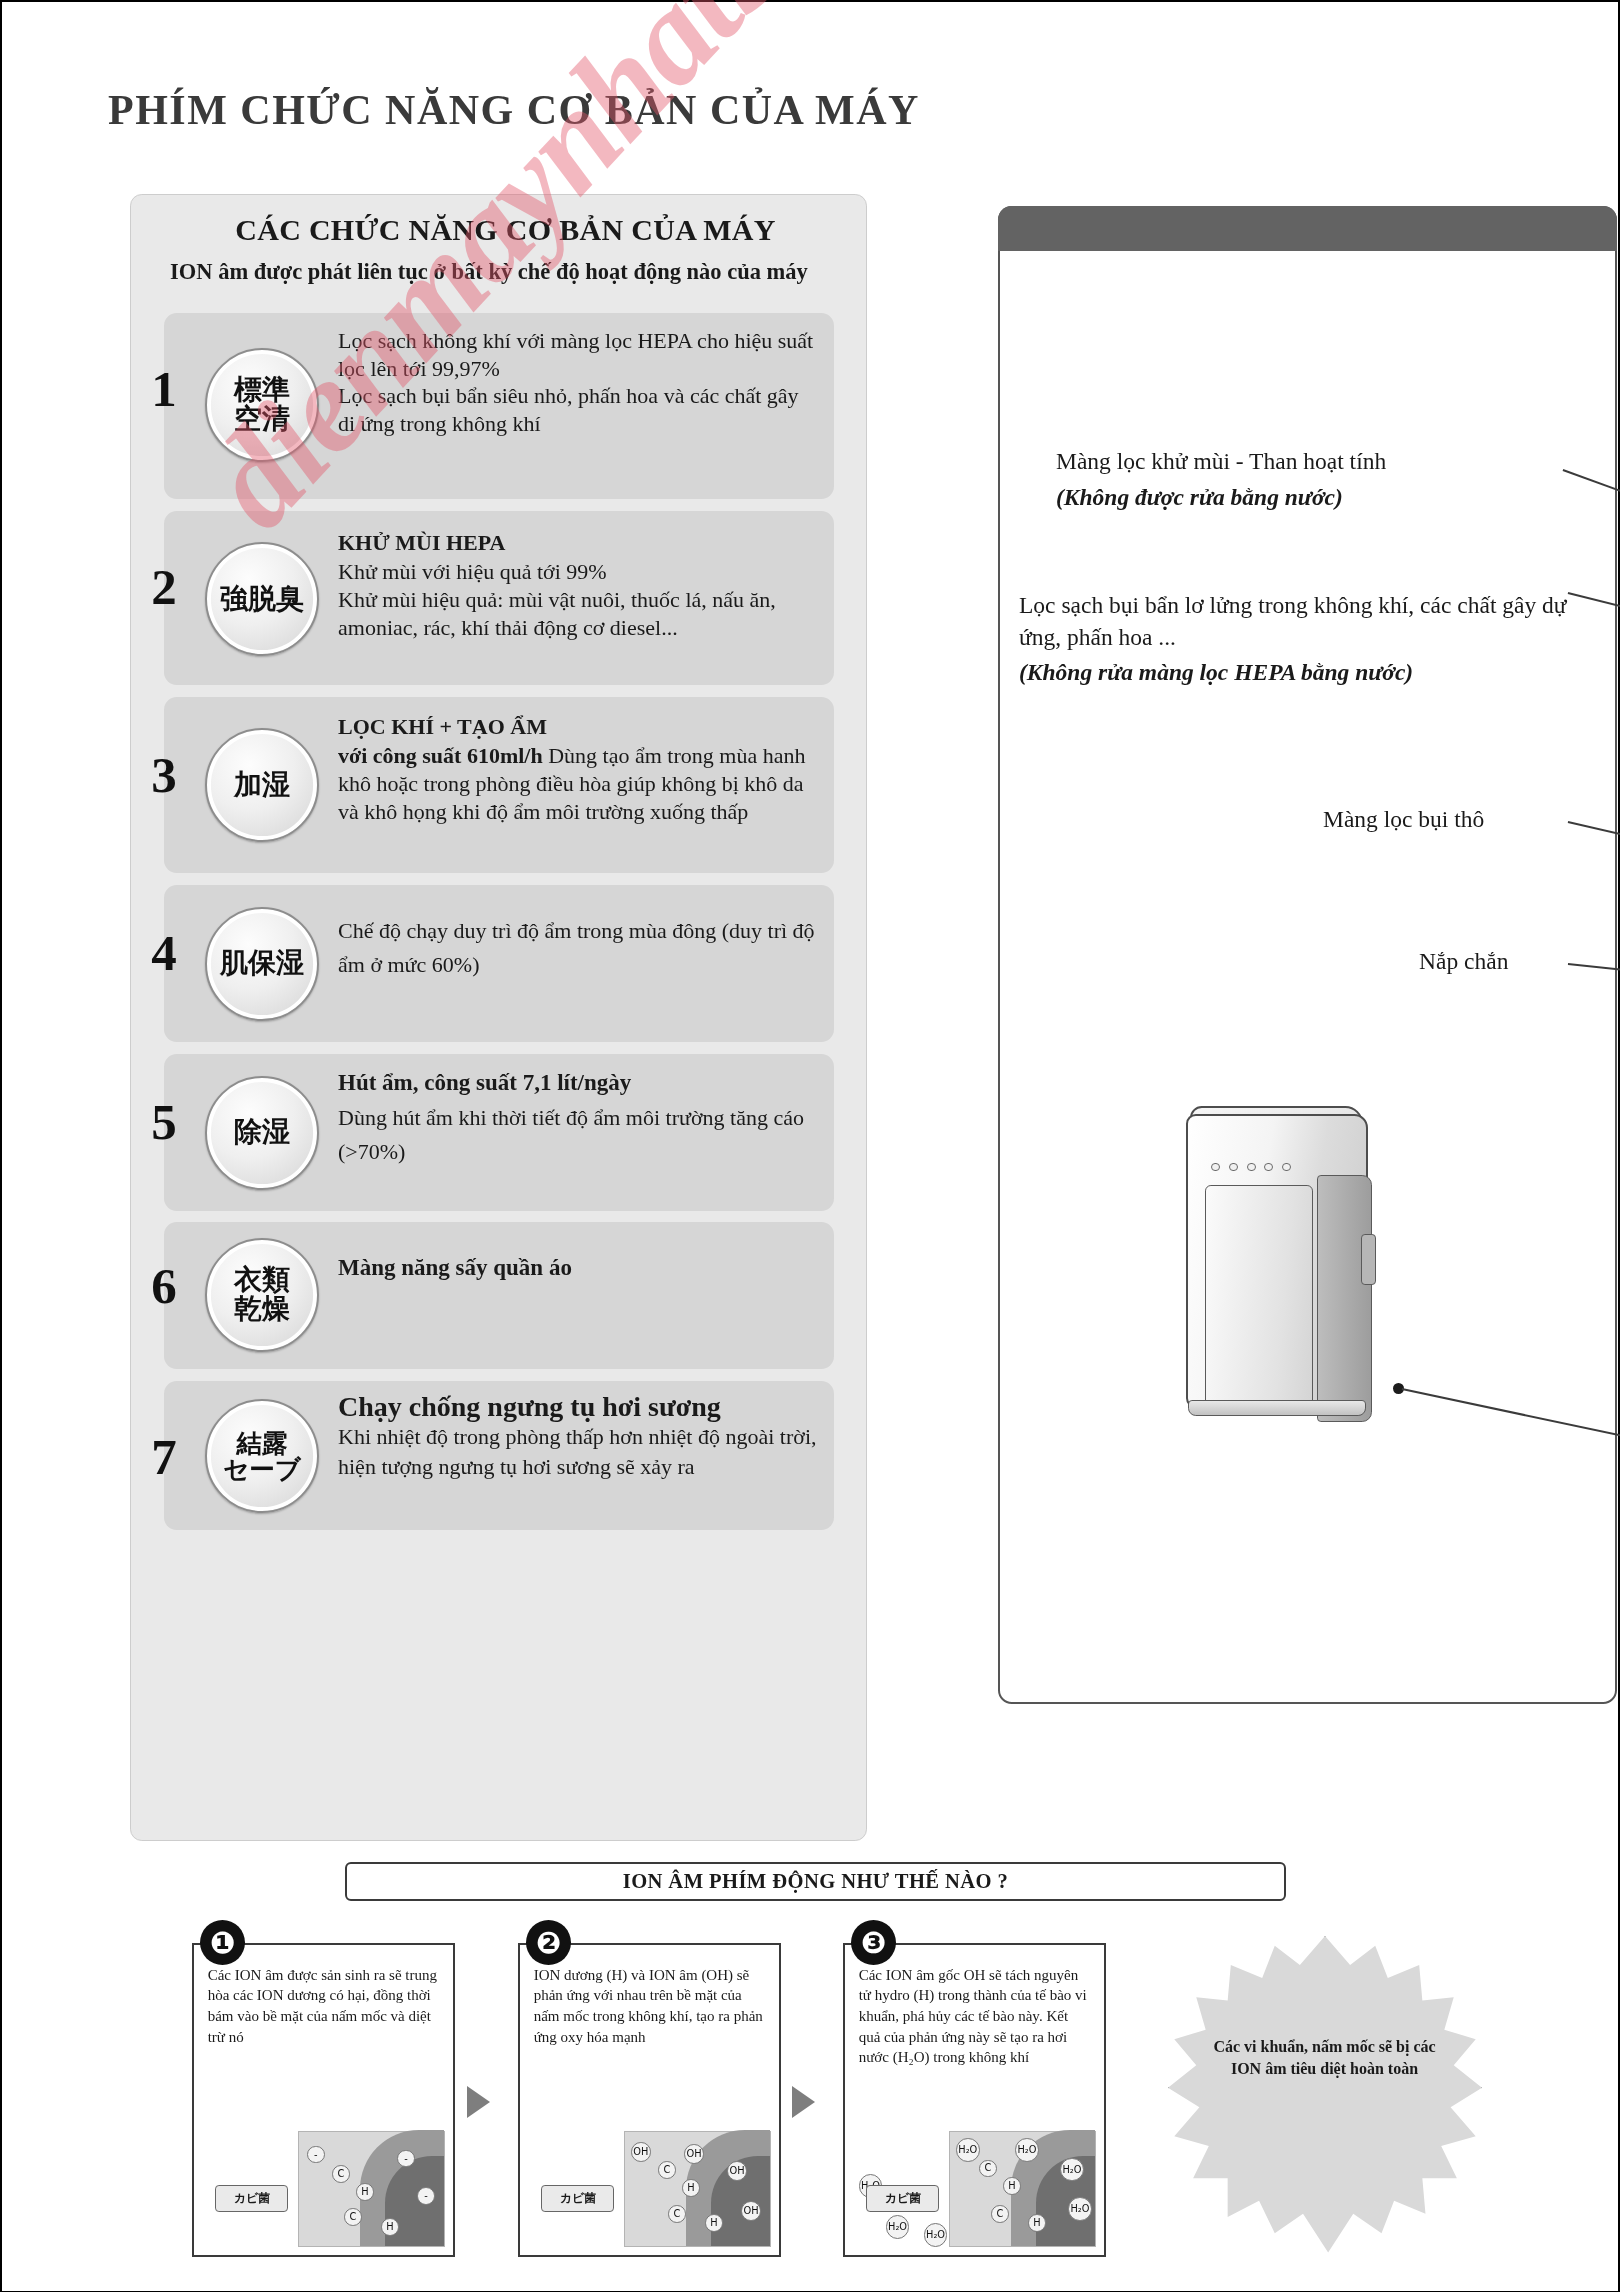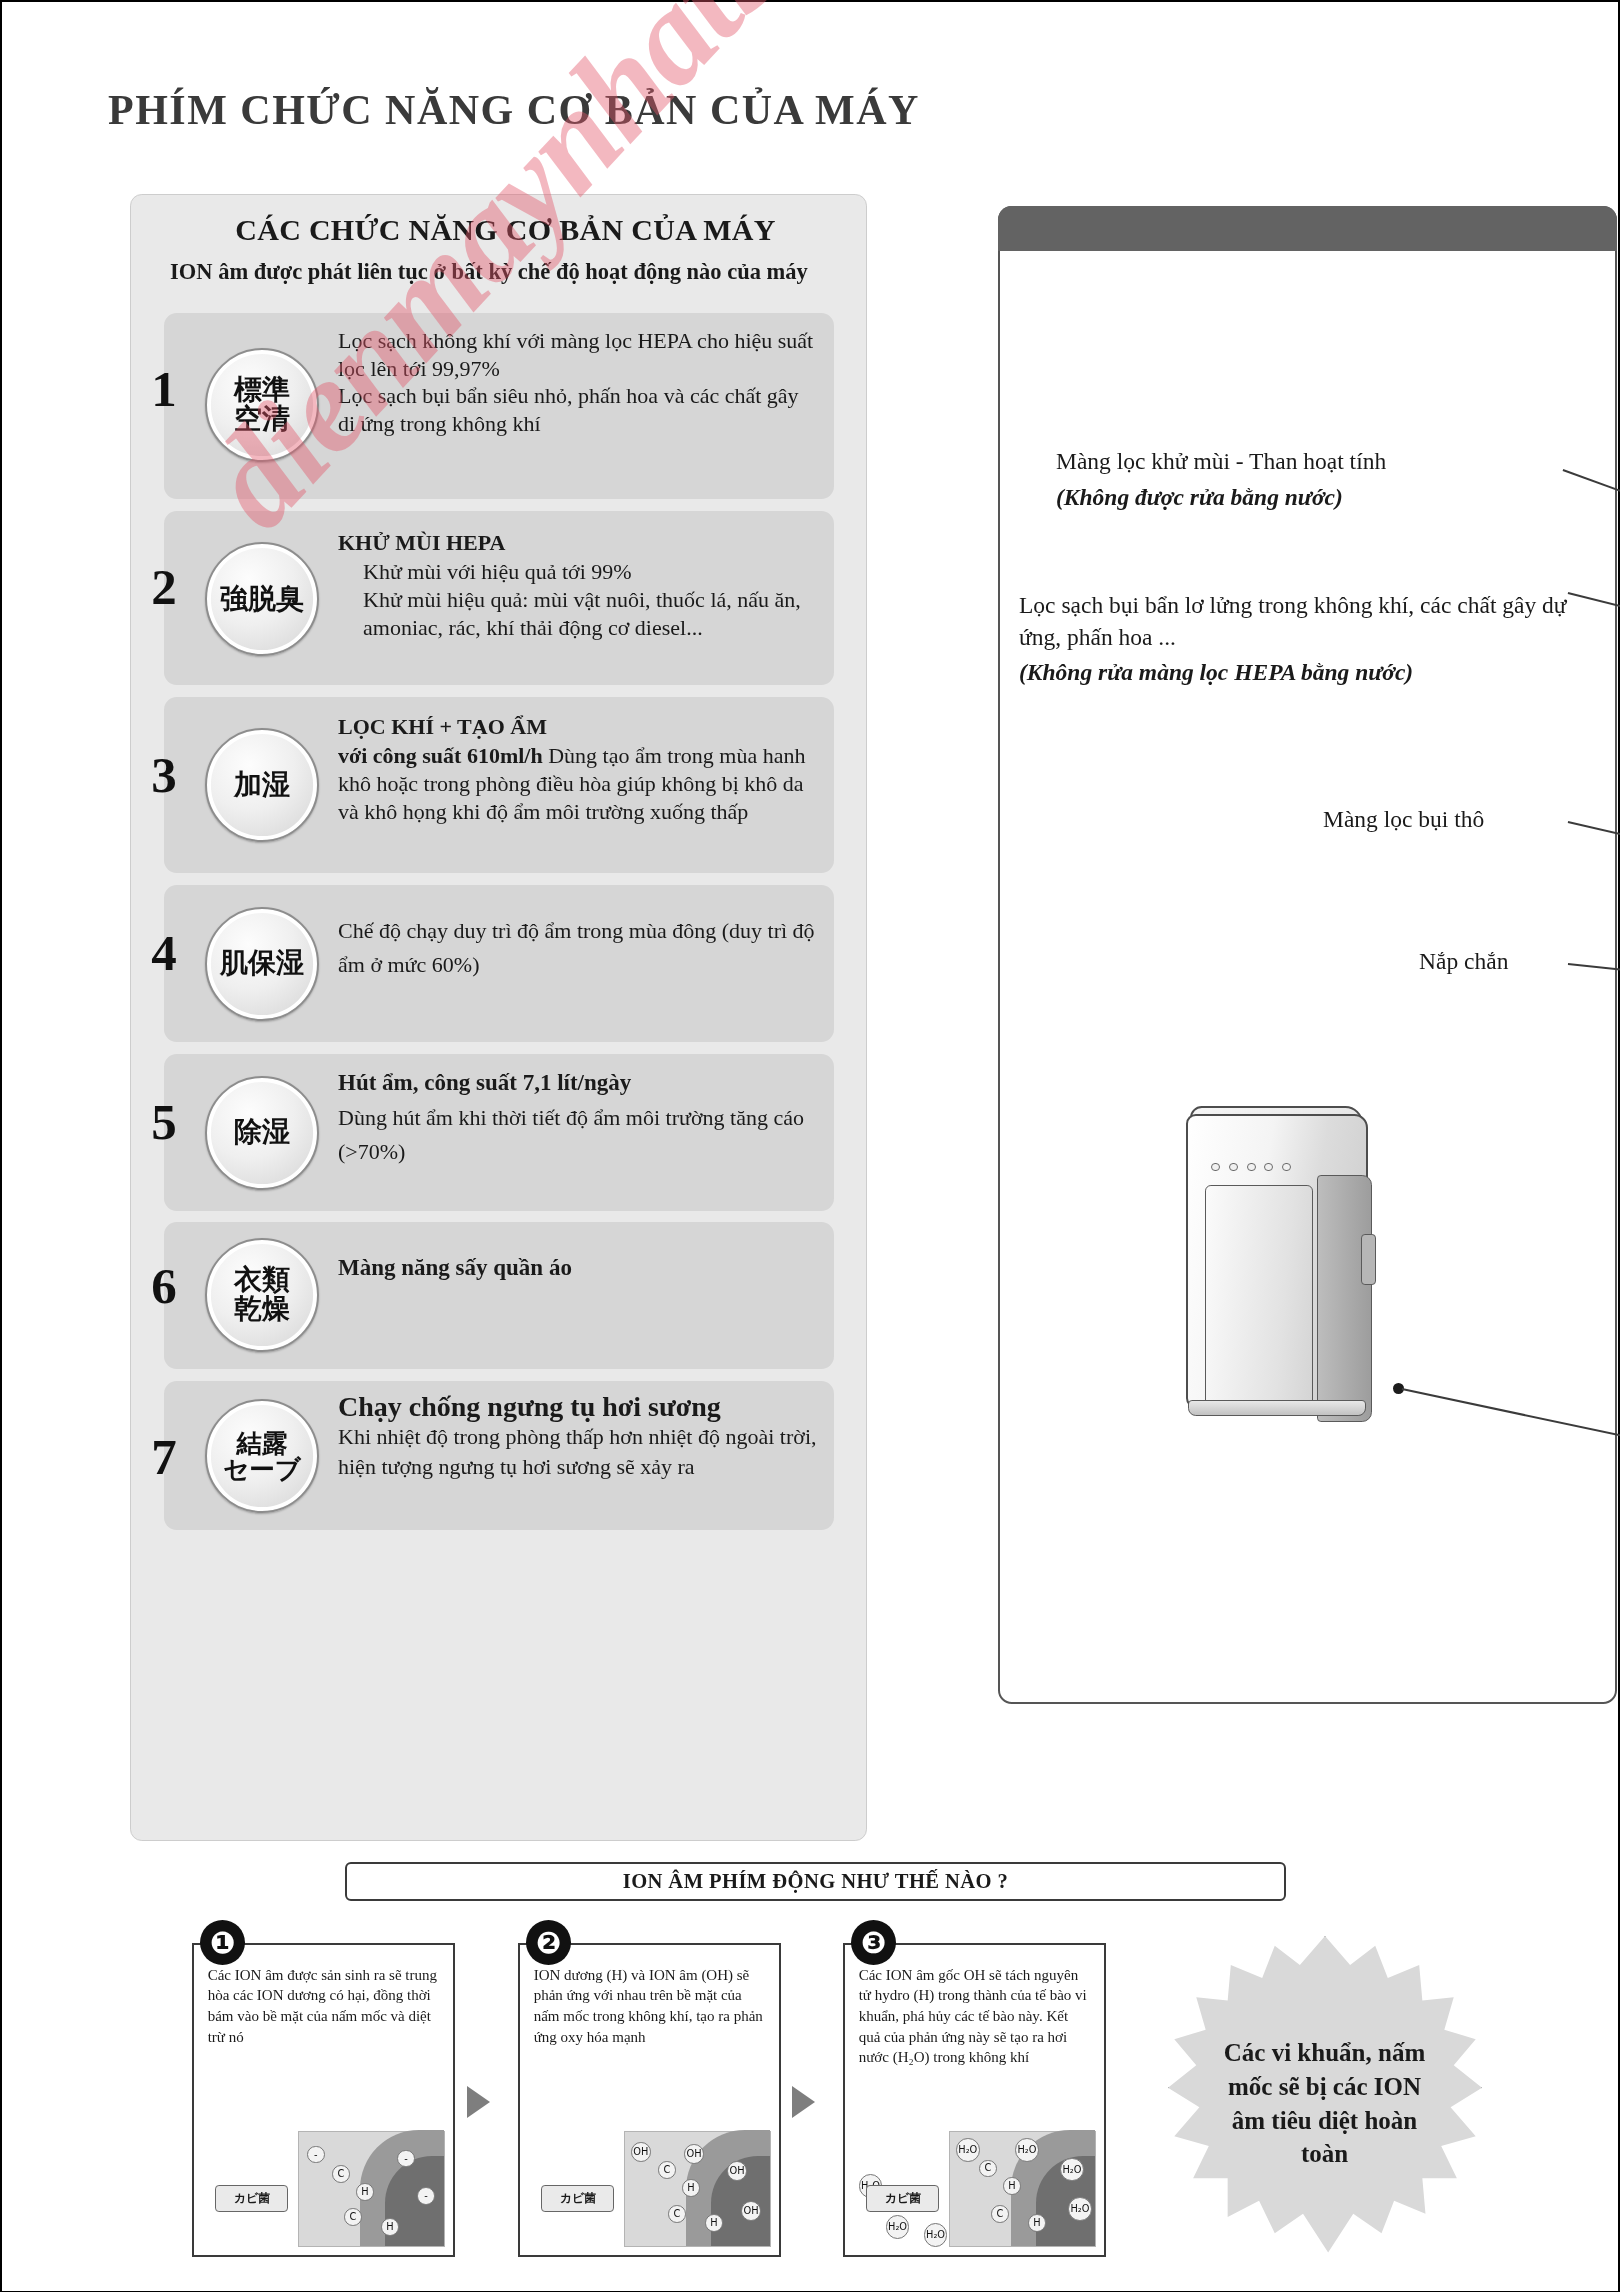--- a/index.html
+++ b/index.html
@@ -170,21 +170,21 @@
   }
   .burst {
     position:absolute; left:1168px; top:1936px; width:314px; height:323px;
   }
   .burst-shape {
     position:absolute; inset:0; background:#d9d9d9; border:1px solid #9a9a9a;
     clip-path:polygon(50% 0%,58% 9%,66% 3%,70% 13%,80% 9%,81% 20%,91% 19%,88% 29%,98% 32%,91% 40%,100% 47%,90% 53%,98% 62%,87% 65%,92% 75%,81% 75%,82% 86%,72% 82%,68% 92%,59% 86%,51% 98%,43% 86%,34% 92%,29% 82%,19% 87%,19% 75%,8% 75%,13% 65%,2% 62%,10% 53%,0% 47%,9% 40%,2% 32%,12% 29%,9% 19%,19% 20%,20% 9%,30% 13%,34% 3%,42% 9%);
   }
   .burst-text {
     position:absolute; left:43px; top:100px; width:227px; text-align:center;
-    font-size:25px; font-weight:bold; line-height:1.35;
+    font-size:16px; font-weight:bold; line-height:1.35;
   }
 
   
   .wm {
     position:absolute; left:176px; top:451px;
     font-family:"Liberation Serif", serif;
     font-size:135px; font-weight:bold; font-style:italic;
     color:rgba(226,86,104,0.42);
     transform:rotate(-47deg); transform-origin:left top;
     white-space:nowrap; pointer-events:none;
@@ -211,21 +211,21 @@
     <div class="row-text" style="top:13.7px; white-space:pre-line;">Lọc sạch không khí với màng lọc HEPA cho hiệu suất lọc lên tới 99,97%
 Lọc sạch bụi bẩn siêu nhỏ, phấn hoa và các chất gây di ứng trong không khí</div>
   </div>
 
   <div class="row" style="top:316px;height:174px;">
     <div class="row-num" style="top:47px;">2</div>
     <div class="btn" style="top:31px;">
       <span>強脱臭</span>
     </div>
     <div class="row-text" style="top:17.6px;font-weight:bold;">KHỬ MÙI HEPA</div>
-    <div class="row-text" style="top:47px; white-space:pre-line;margin-left:25px;">Khử mùi với hiệu quả tới 99%
+    <div class="row-text" style="top:47px; white-space:pre-line;">Khử mùi với hiệu quả tới 99%
 Khử mùi hiệu quả: mùi vật nuôi, thuốc lá, nấu ăn, amoniac, rác, khí thải động cơ diesel...</div>
   </div>
 
   <div class="row" style="top:502px;height:176px;">
     <div class="row-num" style="top:49px;">3</div>
     <div class="btn" style="top:31px;">
       <span>加湿</span>
     </div>
     <div class="row-text" style="top:15.7px;font-weight:bold;">LỌC KHÍ + TẠO ẨM</div>
     <div class="row-text" style="top:45px;font-family:Liberation Serif, serif;">

